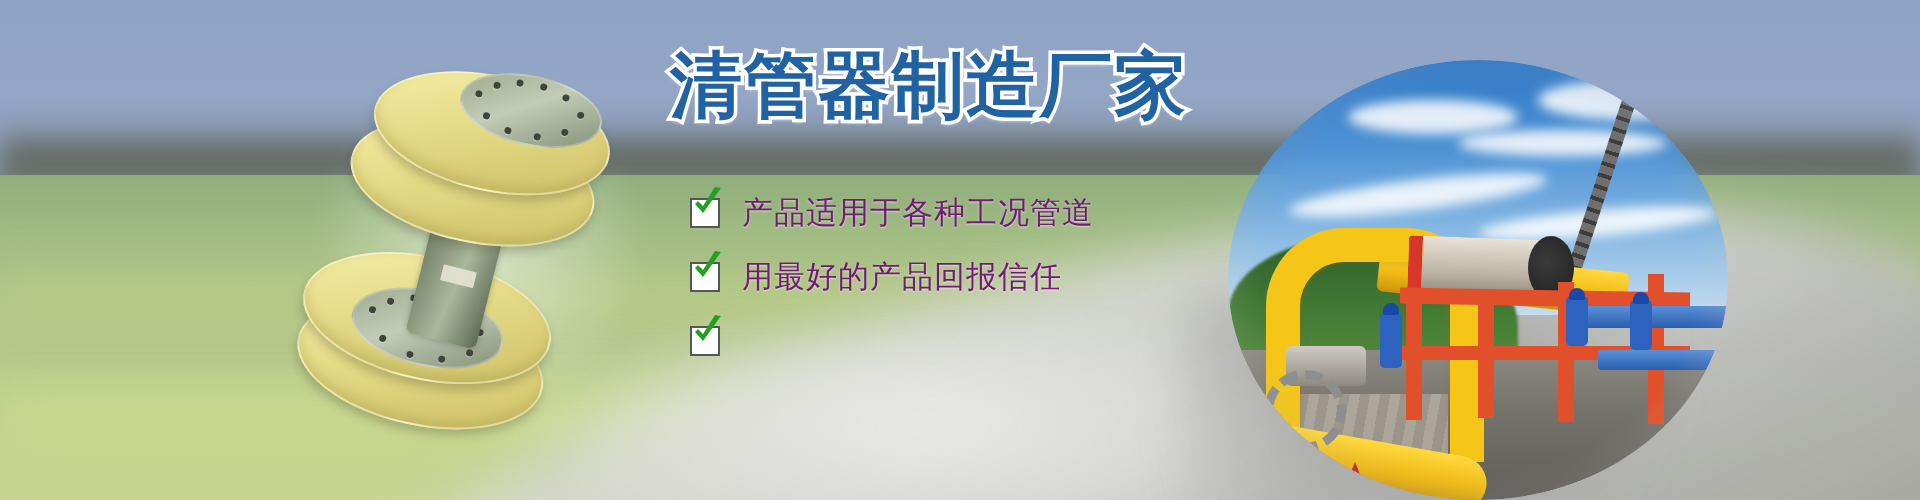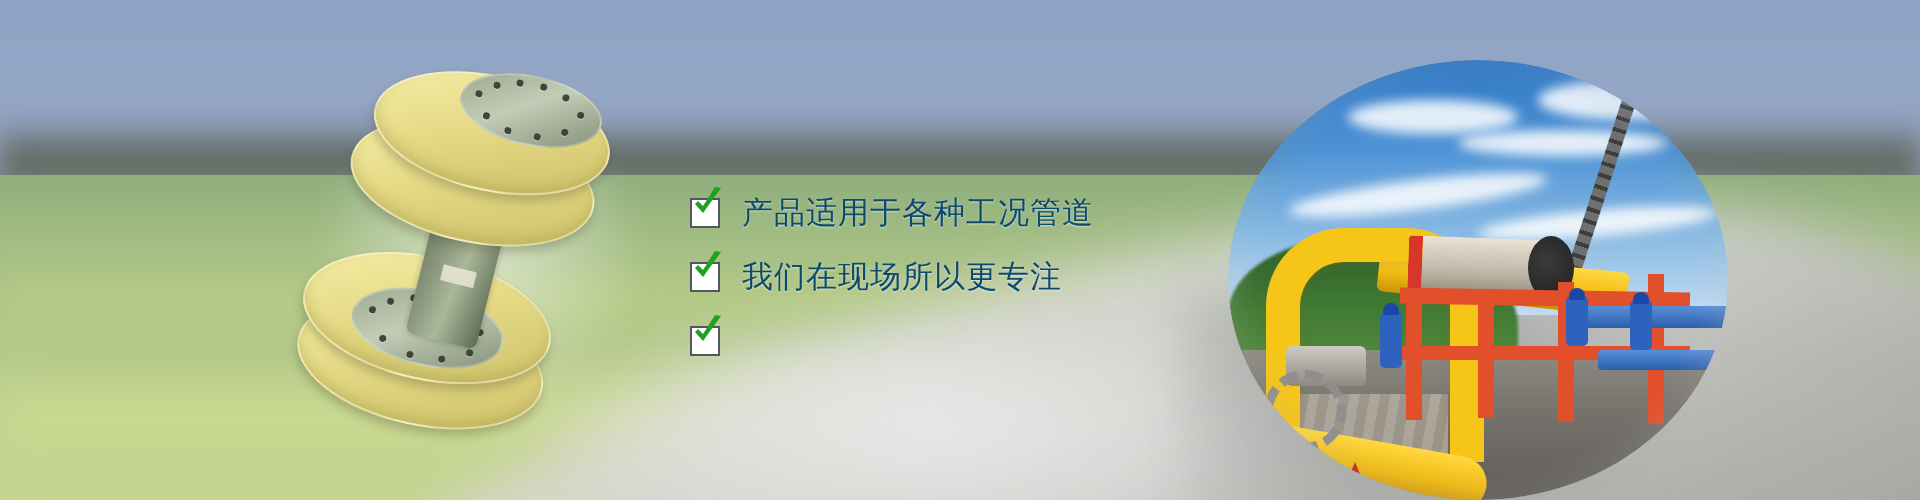--- a/index.html
+++ b/index.html
@@ -151,21 +151,21 @@
     flex:0 0 auto;
   }
   .check-mark{
     position:absolute;
     left:-1px;top:-13px;
     width:34px;height:34px;
     display:block;
   }
   .feature-text{
     font-size:31px;
-    color:#0c4a6e;
+    color:#701a75;
     letter-spacing:1px;
     white-space:nowrap;
     text-shadow:0 1px 2px rgba(255,255,255,.55);
   }
 
   
   .photo-circle{
     position:absolute;
     left:1228px;top:60px;
     width:500px;height:440px;
@@ -307,39 +307,40 @@
       <span class="bolt" style="left:74px;top:4px"></span>
       <span class="bolt" style="left:98px;top:10px"></span>
       <span class="bolt" style="left:116px;top:24px"></span>
       <span class="bolt" style="left:104px;top:44px"></span>
       <span class="bolt" style="left:78px;top:54px"></span>
       <span class="bolt" style="left:48px;top:54px"></span>
       <span class="bolt" style="left:24px;top:44px"></span>
     </div>
   </div>
 
+  <div class="headline">清管器制造厂家</div>
 
   <div class="features">
 
     <div class="feature-row">
       <span class="check-box">
         <svg class="check-mark" viewBox="0 0 34 34" aria-hidden="true">
           <path d="M4 17 L12 26 L30 1 L24 0 L12 19 L7 14 Z" fill="#22a01f"></path>
         </svg>
       </span>
       <span class="feature-text">产品适用于各种工况管道</span>
     </div>
 
     <div class="feature-row">
       <span class="check-box">
         <svg class="check-mark" viewBox="0 0 34 34" aria-hidden="true">
           <path d="M4 17 L12 26 L30 1 L24 0 L12 19 L7 14 Z" fill="#22a01f"></path>
         </svg>
       </span>
-      <span class="feature-text">我们在现场所以更专注</span>
+      <span class="feature-text">用最好的产品回报信任</span>
     </div>
 
     <div class="feature-row">
       <span class="check-box">
         <svg class="check-mark" viewBox="0 0 34 34" aria-hidden="true">
           <path d="M4 17 L12 26 L30 1 L24 0 L12 19 L7 14 Z" fill="#22a01f"></path>
         </svg>
       </span>
     </div>
 

